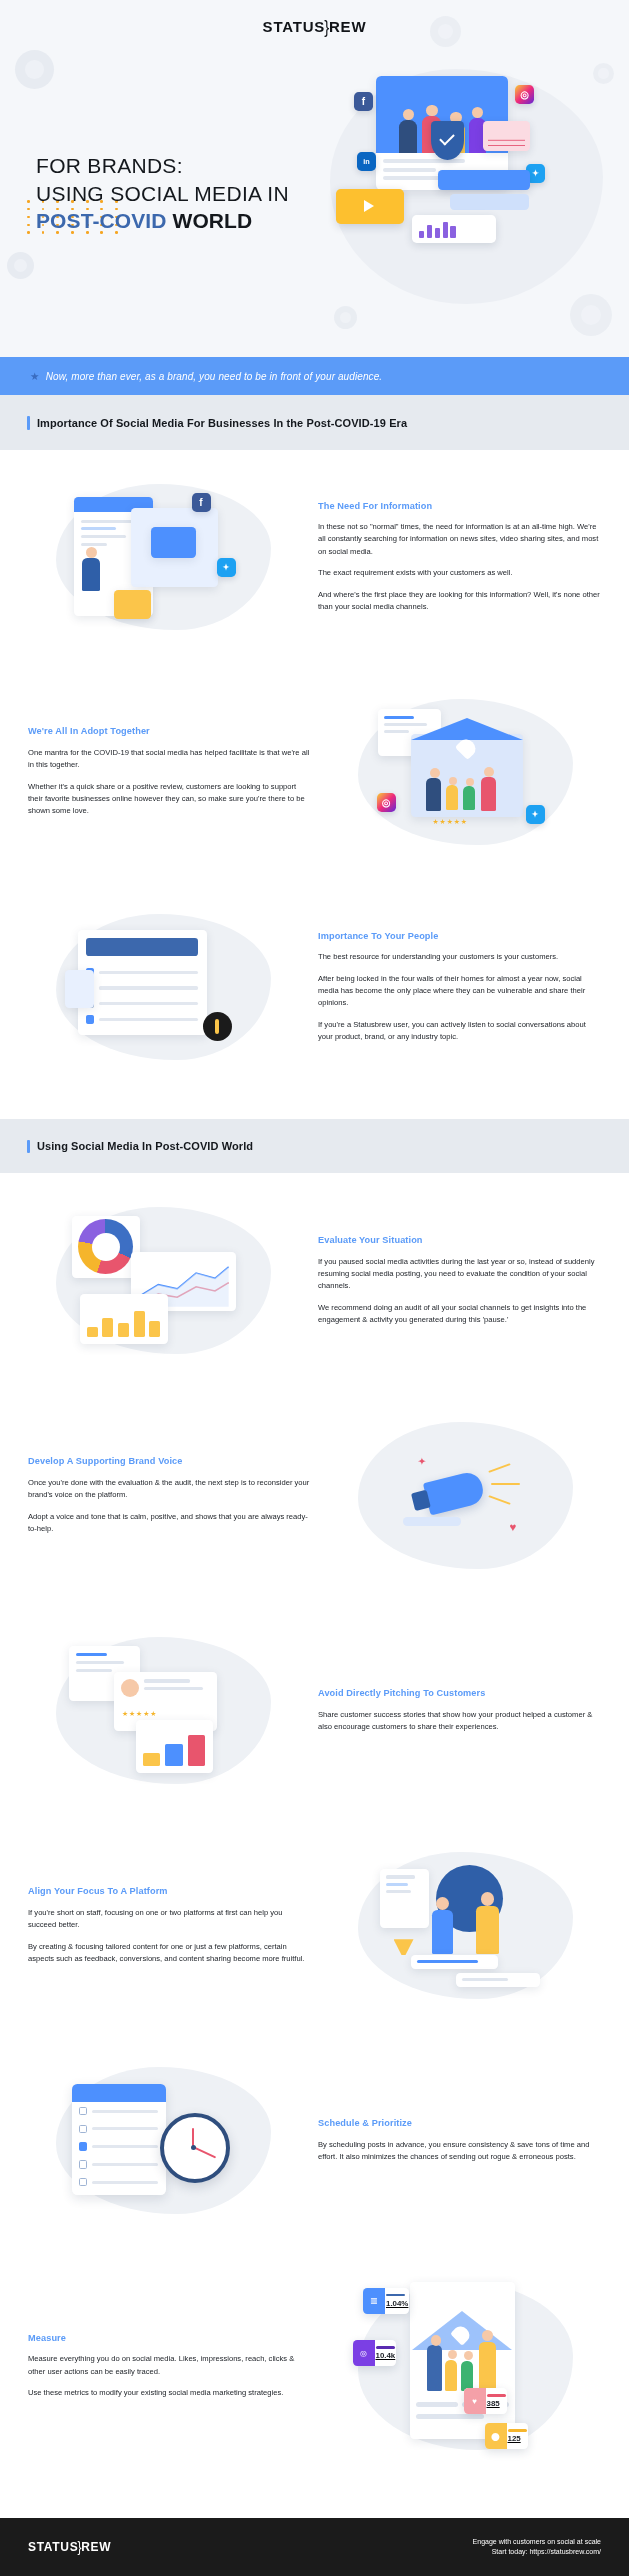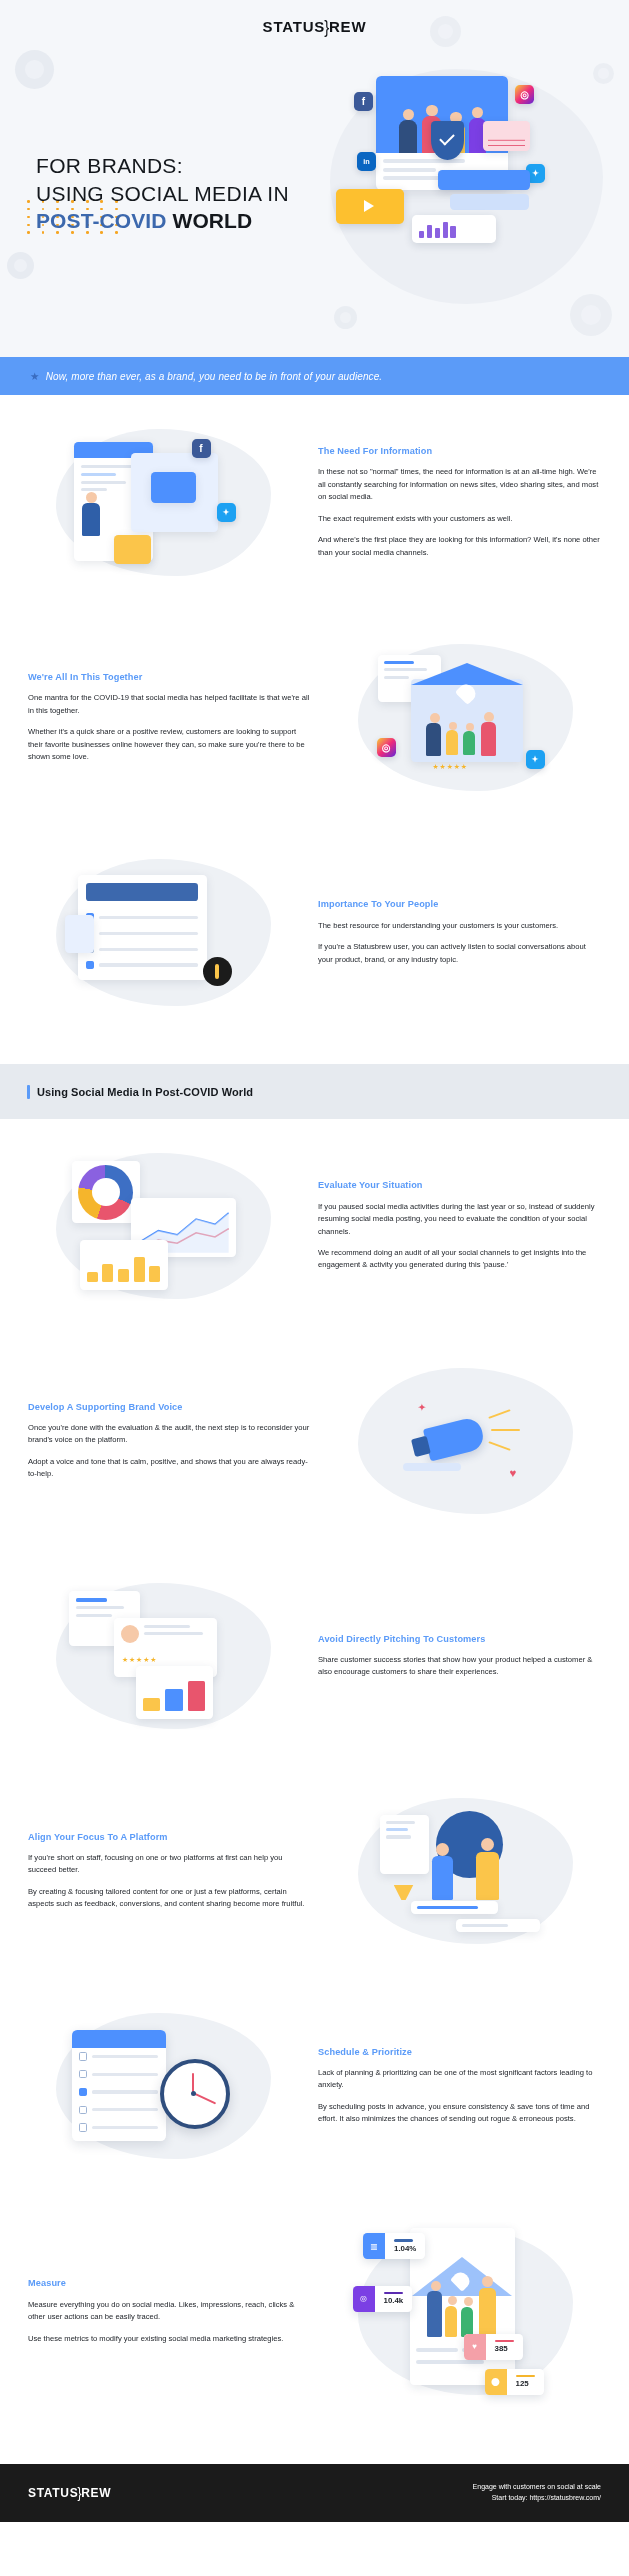--- a/index.html
+++ b/index.html
@@ -386,24 +386,25 @@
     box-shadow: 0 3.1px 9.4px rgba(24,40,70,.14);
     overflow: hidden;
     height: 26px;
   }
   .metric .ic {
     width: 22px;
     display: flex; align-items: center; justify-content: center;
     color: #fff; font-size: 7.9px;
   }
   .metric .val {
-    padding: 0 9px;
+    padding: 0 1px;
     display: flex; flex-direction: column;
     justify-content: center;
     gap: 2.1px;
+    text-decoration: underline;
   }
   .metric .val b { font-size: 7.9px; color:#1b1f25; font-weight: 700;}
   .metric .val .u { width: 19px; height: 2.6px; border-radius: 1.6px; }
 
   
   .stars { position:absolute; color:#f5b52c; font-size: 6.8px; letter-spacing:1px;}
 
   
   .footer {
     height: 58px;
@@ -531,20 +532,26 @@
           <i style="height:11.5px"></i>
       </div>
     </div>
   </div>
 
   <div class="banner">
     <span class="star">★</span>
     <span class="banner-text">Now, more than ever, as a brand, you need to be in front of your audience.</span>
   </div>
 
+  <div class="section-head">
+    <div class="inner">
+      <span class="bar"></span>
+      <h2>Importance Of Social Media For Businesses In the Post-COVID-19 Era</h2>
+    </div>
+  </div>
 
   <div class="row">
     <div class="col-art">
       <div class="illu">
         <div class="blob"></div>
         <div class="card" style="left:23px;top:18px;width:79px;height:119px;">
           <div style="height:15.7px;background:#4d90fe;border-radius:4.2px 4.2px 0 0"></div>
           <div style="padding:7.3px">
             <div class="tiny-bar" style="width:80%;margin-bottom:4.7px"></div>
             <div class="tiny-bar light-blue-bar" style="width:55%;margin-bottom:4.7px"></div>
@@ -592,21 +599,21 @@
         <div class="person-body" style="left:110px;top:92px;width:12.6px;height:24px;background:#3cb371;"></div>
         <div class="person-head" style="left:113px;top:84px;width:8.4px;height:8.4px;background:#f6c9a8;"></div>
         <div class="person-body" style="left:128px;top:83px;width:15.7px;height:34px;background:#e8556d;"></div>
         <div class="person-head" style="left:131px;top:73px;width:10px;height:10px;background:#f6c9a8;"></div>
         <div class="stars" style="left:80px;top:124px;">★★★★★</div>
         <div class="social" style="left:24px;top:99px;background:linear-gradient(135deg,#f9ce34,#ee2a7b,#6228d7);">◎</div>
         <div class="social" style="left:173px;top:111px;background:#1da1f2;font-size:8.4px;">✦</div>
       </div>
     </div>
     <div class="col-text">
-      <div class="block-title">We're All In This Together</div>
+      <div class="block-title">We're All In Adopt Together</div>
       <div class="block-body">
         <p>One mantra for the COVID-19 that social media has helped facilitate is that we're all in this together.</p>
         <p>Whether it's a quick share or a positive review, customers are looking to support their favorite businesses online however they can, so make sure you're there to be shown some love.</p>
       </div>
     </div>
   </div>
 
   <div class="row">
     <div class="col-art">
       <div class="illu">
@@ -635,20 +642,21 @@
         <div class="card" style="left:14.7px;top:61px;width:29px;height:38px;background:#e8f0fe;"></div>
         <div style="position:absolute;left:152px;top:103px;width:29px;height:29px;border-radius:50%;background:#1b1b1b;">
           <div style="position:absolute;left:12.6px;top:7.3px;width:3.7px;height:14.7px;background:#fbc54a;border-radius:2.1px"></div>
         </div>
       </div>
     </div>
     <div class="col-text">
       <div class="block-title">Importance To Your People</div>
       <div class="block-body">
         <p>The best resource for understanding your customers is your customers.</p>
+        <p>After being locked in the four walls of their homes for almost a year now, social media has become the only place where they can be vulnerable and share their opinions.</p>
         <p>If you're a Statusbrew user, you can actively listen to social conversations about your product, brand, or any industry topic.</p>
       </div>
     </div>
   </div>
 
   <div class="spacer-grey"></div>
 
   <div class="section-head">
     <div class="inner">
       <span class="bar"></span>
@@ -814,21 +822,20 @@
         <div class="clock" style="left:109px;top:51px;">
           <span class="hand h1"></span>
           <span class="hand h2"></span>
           <span class="pin"></span>
         </div>
       </div>
     </div>
     <div class="col-text">
       <div class="block-title">Schedule &amp; Prioritize</div>
       <div class="block-body">
-        <p>Lack of planning &amp; prioritizing can be one of the most significant factors leading to anxiety.</p>
         <p>By scheduling posts in advance, you ensure consistency &amp; save tons of time and effort. It also minimizes the chances of sending out rogue &amp; erroneous posts.</p>
       </div>
     </div>
   </div>
 
   <div class="row reverse" style="padding-bottom:63px">
     <div class="col-art">
       <div class="illu" style="height:178px">
         <div class="blob"></div>
         <div class="card" style="left:57px;top:5.2px;width:105px;height:157px;"></div>

